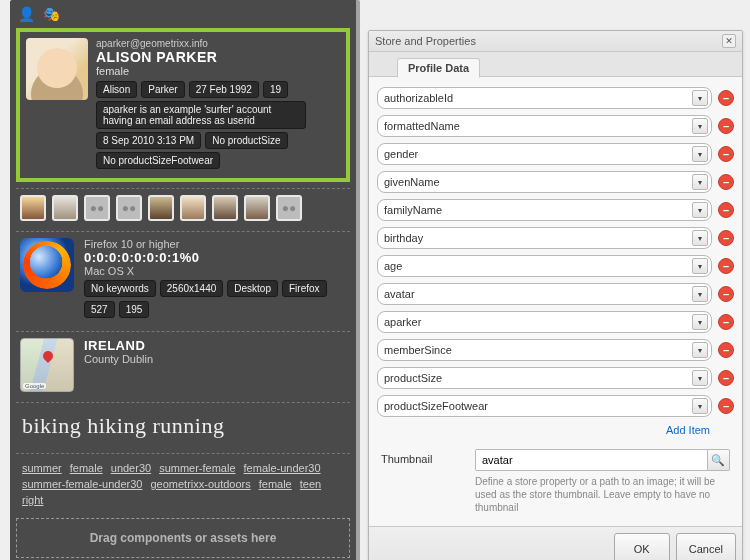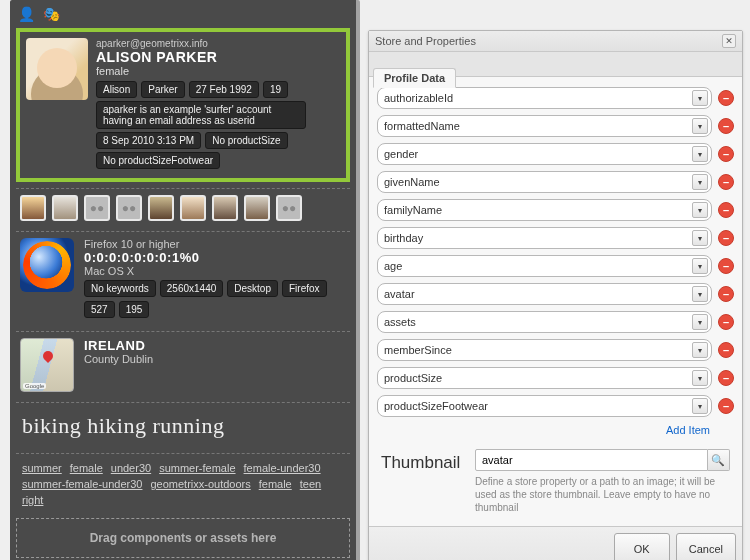--- a/index.html
+++ b/index.html
@@ -211,21 +211,21 @@
   }
   .tab {
     background:#f7f7f7;
     border:1px solid #c8c8c8;
     border-bottom:1px solid #f7f7f7;
     border-radius:3px 3px 0 0;
     padding:3px 10px;
     font-size:11px;
     font-weight:bold;
     color:#444;
-    position:relative;top:12px;
+    position:relative;top:2px;margin-left:24px;
   }
   .rp-body { padding: 10px 8px 4px; background:#f7f7f7;}
   .field-row {
     display:flex;align-items:center;gap:6px;
     margin-bottom:6px;
   }
   .field-select {
     flex:1;
     height:22px;
     border:1px solid #b8b8b8;
@@ -251,21 +251,21 @@
     text-align:right;
     margin: 6px 24px 10px 0;
   }
   .add-item a { color:#1166cc; font-size:11px; cursor:pointer;}
   .thumb-row {
     display:flex;gap:8px;align-items:flex-start;
     padding: 2px 4px 8px;
   }
   .thumb-label {
     width: 86px;
-    font-size:17px;color:#333;padding-top:4px;
+    font-size:11px;color:#333;padding-top:4px;
   }
   .thumb-right { flex:1; }
   .thumb-input {
     display:flex;
   }
   .thumb-input input {
     flex:1;height:22px;border:1px solid #b8b8b8;border-radius:2px 0 0 2px;
     padding:0 6px;font-size:11px;background:#fff;
   }
   .thumb-input .search {
@@ -444,21 +444,21 @@
         </div>
         <div class="field-row">
           <div class="field-select">
             <span>avatar</span>
             <span class="dd">▾</span>
           </div>
           <div class="remove-btn">–</div>
         </div>
         <div class="field-row">
           <div class="field-select">
-            <span>assets</span>
+            <span>aparker</span>
             <span class="dd">▾</span>
           </div>
           <div class="remove-btn">–</div>
         </div>
         <div class="field-row">
           <div class="field-select">
             <span>memberSince</span>
             <span class="dd">▾</span>
           </div>
           <div class="remove-btn">–</div>

